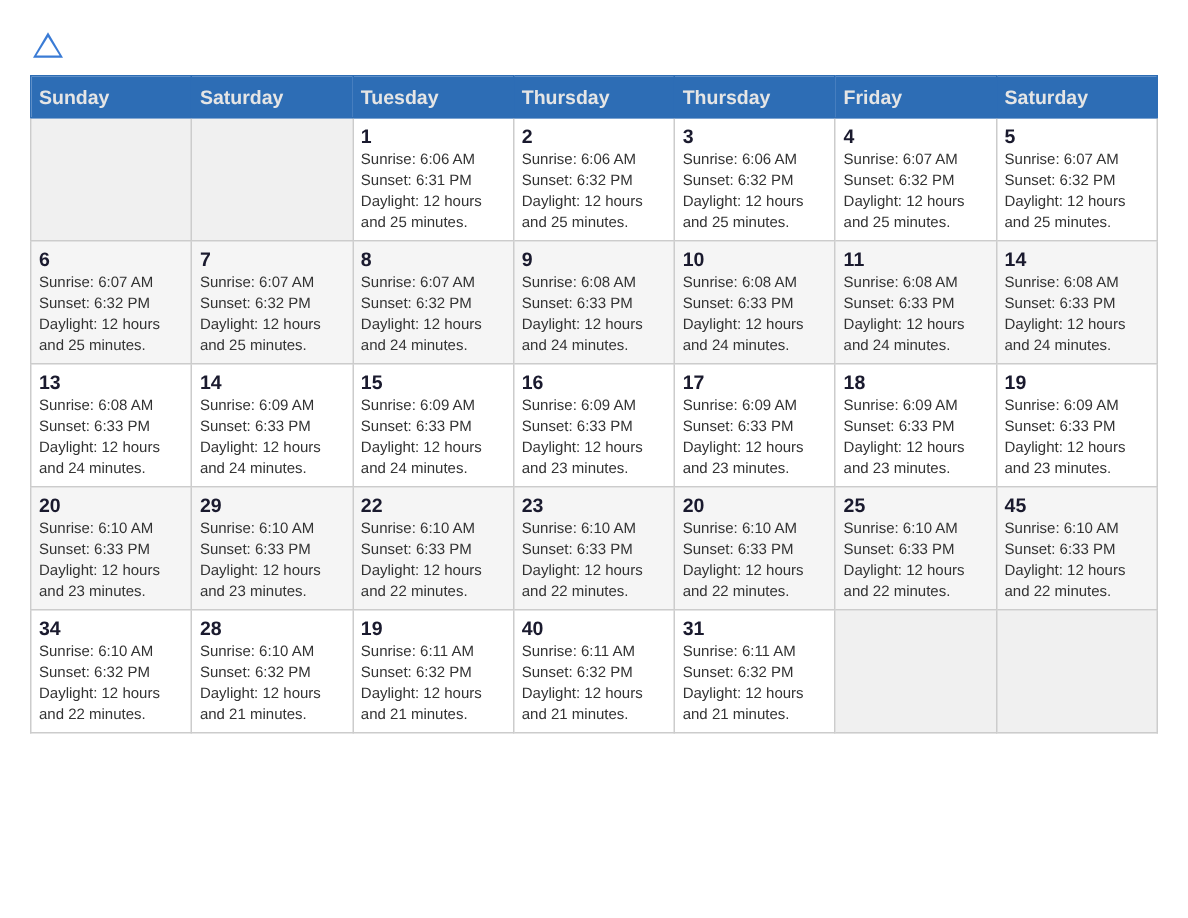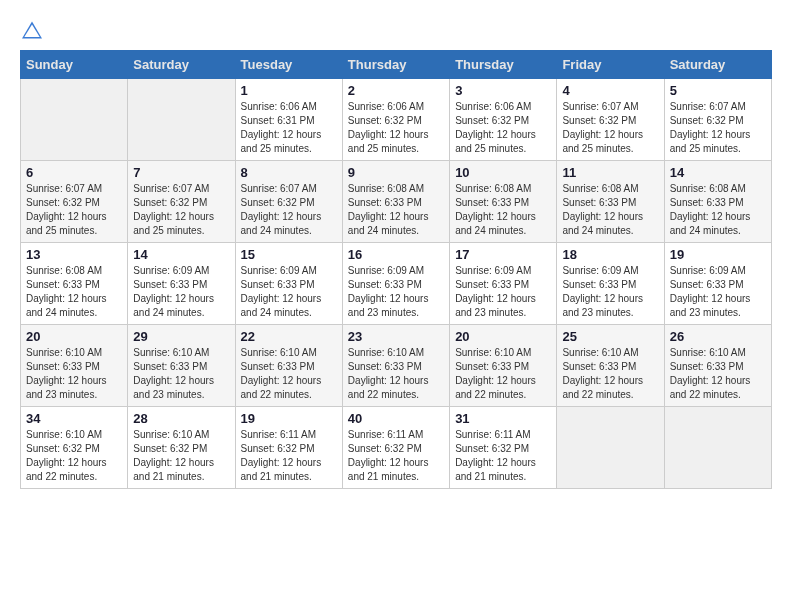--- a/index.html
+++ b/index.html
@@ -231,21 +231,21 @@
         </td>
         <td>
           <span class="day-number">20</span>
           <div class="day-detail">Sunrise: 6:10 AM<br>Sunset: 6:33 PM<br>Daylight: 12 hours and 22 minutes.</div>
         </td>
         <td>
           <span class="day-number">25</span>
           <div class="day-detail">Sunrise: 6:10 AM<br>Sunset: 6:33 PM<br>Daylight: 12 hours and 22 minutes.</div>
         </td>
         <td>
-          <span class="day-number">26</span>
+          <span class="day-number">45</span>
           <div class="day-detail">Sunrise: 6:10 AM<br>Sunset: 6:33 PM<br>Daylight: 12 hours and 22 minutes.</div>
         </td>
       </tr>
       <tr>
         <td>
           <span class="day-number">34</span>
           <div class="day-detail">Sunrise: 6:10 AM<br>Sunset: 6:32 PM<br>Daylight: 12 hours and 22 minutes.</div>
         </td>
         <td>
           <span class="day-number">28</span>

